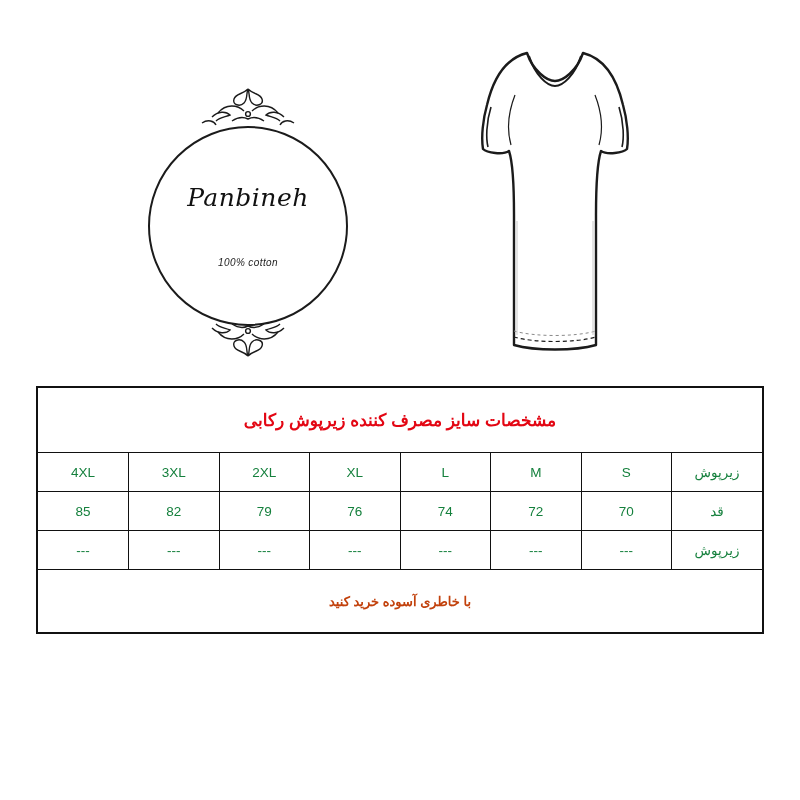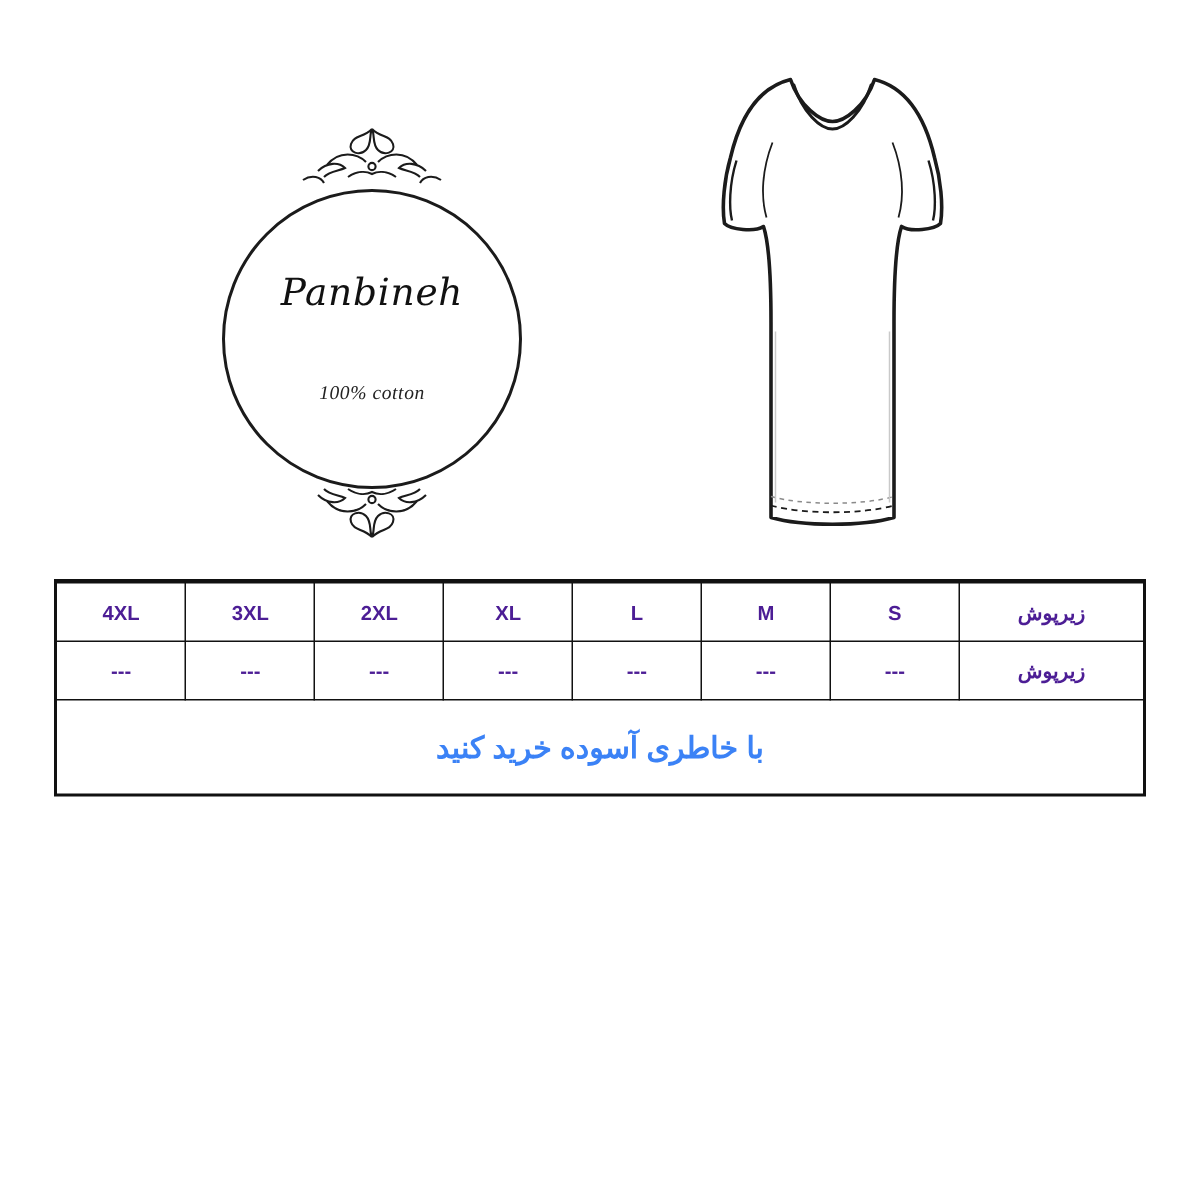--- a/index.html
+++ b/index.html
@@ -47,23 +47,23 @@
   }
   .brand-name {
     font-family: "DejaVu Serif", serif;
     font-style: italic;
     font-size: 25px;
     color: #111111;
     letter-spacing: 0.5px;
     line-height: 1;
   }
   .brand-sub {
-    font-family: Liberation Serif, serif;
+    font-family: Liberation Sans, sans-serif;
     font-style: italic;
-    font-size: 13px;
+    font-size: 10px;
     color: #222222;
     margin-top: 7px;
     letter-spacing: 0.4px;
   }
   .flourish {
     color: #1b1b1b;
     line-height: 1;
     text-align: center;
   }
   .flourish.top { font-size: 22px; margin-bottom: 4px; }
@@ -90,43 +90,43 @@
   }
   table.size-table {
     width: 100%;
     border-collapse: collapse;
     table-layout: fixed;
   }
   table.size-table td {
     border: 1px solid #111111;
     text-align: center;
     font-size: 13.5px;
-    font-weight: bold;
-    color: #4c1d95;
+    font-weight: normal;
+    color: #15803d;
     height: 38px;
     padding: 0 2px;
     direction: rtl;
   }
   table.size-table tr.title-row td,
   table.size-table tr.footer-row td {
     border-left: none;
     border-right: none;
   }
   table.size-table tr.title-row td {
     border-top: none;
     height: 64px;
     color: #e30613;
     font-size: 17px;
     font-weight: bold;
   }
   table.size-table tr.footer-row td {
     border-bottom: none;
     height: 62px;
-    color: #3b82f6;
-    font-size: 20px;
+    color: #c2410c;
+    font-size: 13px;
     font-weight: bold;
   }
   table.size-table td.label-col {
     width: 118px;
     border-right: none;
   }
   table.size-table td.first-col {
     border-left: none;
   }
 </style>
@@ -204,31 +204,44 @@
 
       <path d="M62 176 L62 290" fill="none" stroke="#c9c9c9" stroke-width="1"></path>
       <path d="M138 176 L138 290" fill="none" stroke="#c9c9c9" stroke-width="1"></path>
     </svg>
   </div>
 </div>
 
 <div class="size-table-wrap">
   <table class="size-table">
     <tbody>
+      <tr class="title-row">
+        <td colspan="8">مشخصات سایز مصرف کننده زیرپوش رکابی</td>
+      </tr>
       <tr>
         <td class="first-col">4XL</td>
         <td>3XL</td>
         <td>2XL</td>
         <td>XL</td>
         <td>L</td>
         <td>M</td>
         <td>S</td>
         <td class="label-col">زیرپوش</td>
       </tr>
       <tr>
+        <td class="first-col">85</td>
+        <td>82</td>
+        <td>79</td>
+        <td>76</td>
+        <td>74</td>
+        <td>72</td>
+        <td>70</td>
+        <td class="label-col">قد</td>
+      </tr>
+      <tr>
         <td class="first-col">---</td>
         <td>---</td>
         <td>---</td>
         <td>---</td>
         <td>---</td>
         <td>---</td>
         <td>---</td>
         <td class="label-col">زیرپوش</td>
       </tr>
       <tr class="footer-row">

